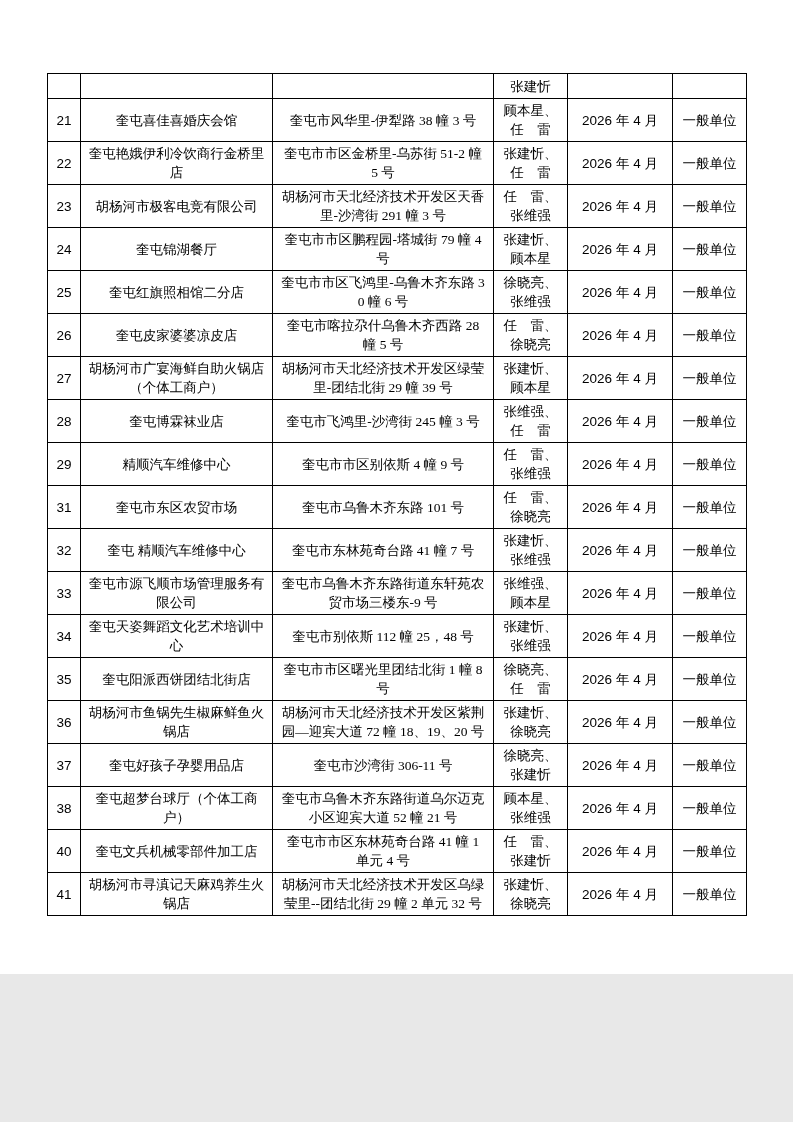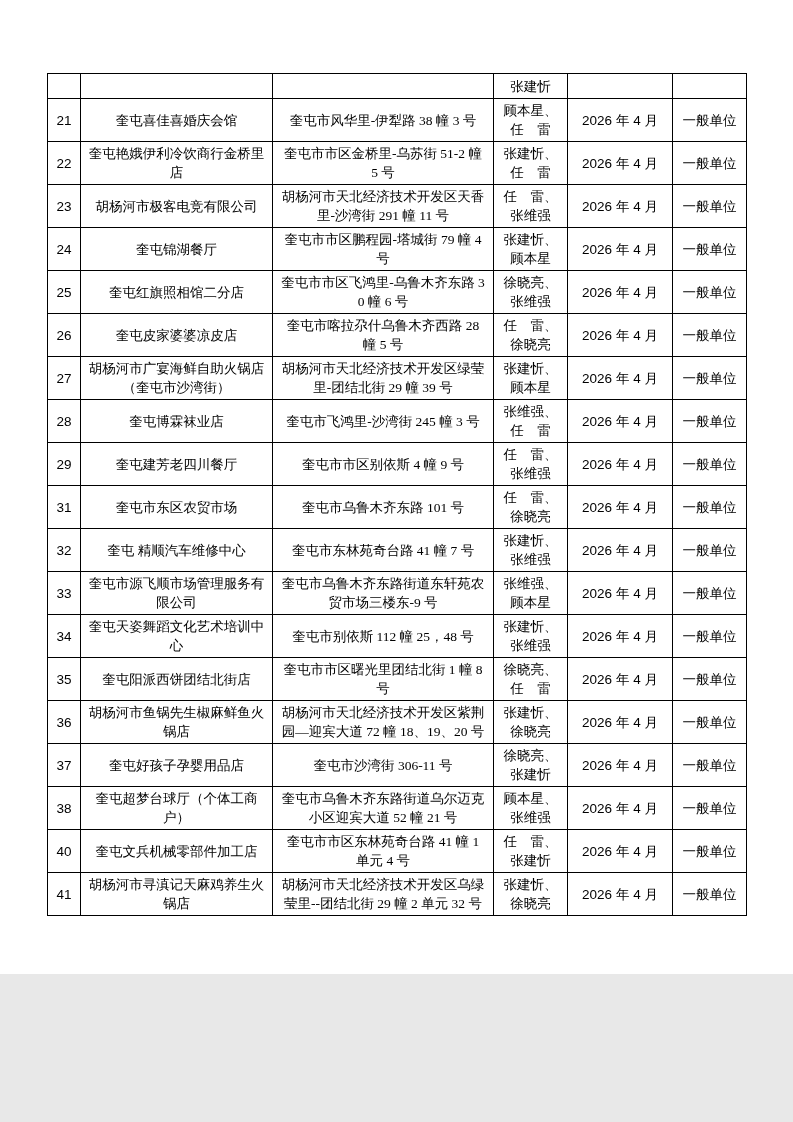--- a/index.html
+++ b/index.html
@@ -90,21 +90,21 @@
           <td class="c-name">奎屯艳娥伊利冷饮商行金桥里店</td>
           <td class="c-addr">奎屯市市区金桥里-乌苏街 51-2 幢 5 号</td>
           <td class="c-insp">张建忻、
 任　雷</td>
           <td class="c-date">2026 年 4 月</td>
           <td class="c-cat">一般单位</td>
         </tr>
         <tr>
           <td class="c-no">23</td>
           <td class="c-name">胡杨河市极客电竞有限公司</td>
-          <td class="c-addr">胡杨河市天北经济技术开发区天香里-沙湾街 291 幢 11 号</td>
+          <td class="c-addr">胡杨河市天北经济技术开发区天香里-沙湾街 291 幢 3 号</td>
           <td class="c-insp">任　雷、
 张维强</td>
           <td class="c-date">2026 年 4 月</td>
           <td class="c-cat">一般单位</td>
         </tr>
         <tr>
           <td class="c-no">24</td>
           <td class="c-name">奎屯锦湖餐厅</td>
           <td class="c-addr">奎屯市市区鹏程园-塔城街 79 幢 4 号</td>
           <td class="c-insp">张建忻、
@@ -125,39 +125,39 @@
           <td class="c-no">26</td>
           <td class="c-name">奎屯皮家婆婆凉皮店</td>
           <td class="c-addr">奎屯市喀拉尕什乌鲁木齐西路 28 幢 5 号</td>
           <td class="c-insp">任　雷、
 徐晓亮</td>
           <td class="c-date">2026 年 4 月</td>
           <td class="c-cat">一般单位</td>
         </tr>
         <tr>
           <td class="c-no">27</td>
-          <td class="c-name">胡杨河市广宴海鲜自助火锅店（奎屯市沙湾街）</td>
+          <td class="c-name">胡杨河市广宴海鲜自助火锅店（个体工商户）</td>
           <td class="c-addr">胡杨河市天北经济技术开发区绿莹里-团结北街 29 幢 39 号</td>
           <td class="c-insp">张建忻、
 顾本星</td>
           <td class="c-date">2026 年 4 月</td>
           <td class="c-cat">一般单位</td>
         </tr>
         <tr>
           <td class="c-no">28</td>
           <td class="c-name">奎屯博霖袜业店</td>
           <td class="c-addr">奎屯市飞鸿里-沙湾街 245 幢 3 号</td>
           <td class="c-insp">张维强、
 任　雷</td>
           <td class="c-date">2026 年 4 月</td>
           <td class="c-cat">一般单位</td>
         </tr>
         <tr>
           <td class="c-no">29</td>
-          <td class="c-name">奎屯建芳老四川餐厅</td>
+          <td class="c-name">精顺汽车维修中心</td>
           <td class="c-addr">奎屯市市区别依斯 4 幢 9 号</td>
           <td class="c-insp">任　雷、
 张维强</td>
           <td class="c-date">2026 年 4 月</td>
           <td class="c-cat">一般单位</td>
         </tr>
         <tr>
           <td class="c-no">31</td>
           <td class="c-name">奎屯市东区农贸市场</td>
           <td class="c-addr">奎屯市乌鲁木齐东路 101 号</td>

